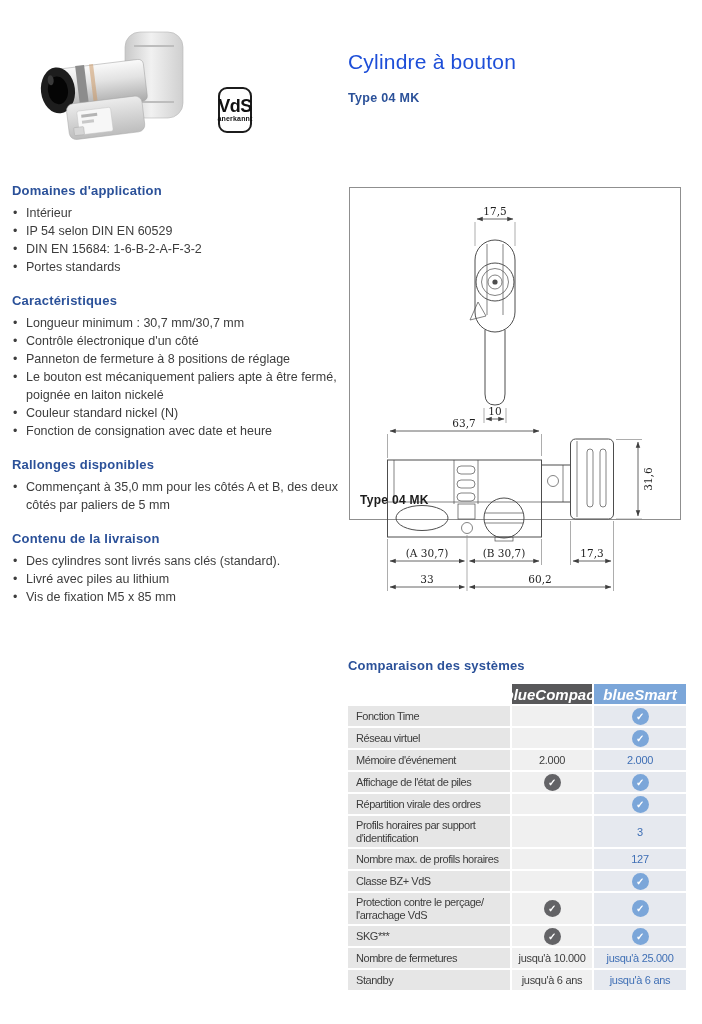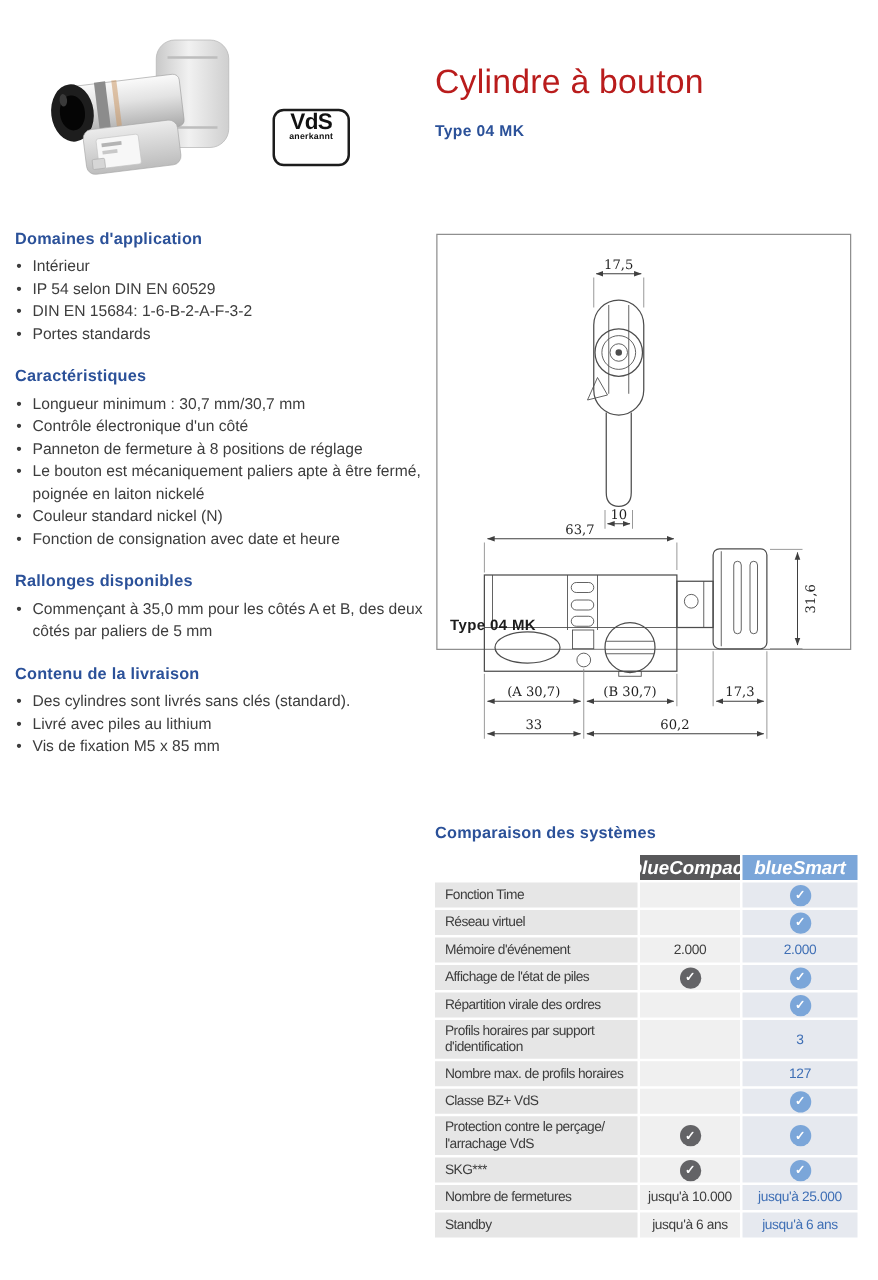--- a/index.html
+++ b/index.html
@@ -6,29 +6,29 @@
   html,body { margin:0; padding:0; }
   body {
     width:702px; height:1024px; position:relative; background:#ffffff;
     font-family:"Liberation Sans", sans-serif; color:#3d3d3d; overflow:hidden;
   }
 
   
   .photo { position:absolute; left:22px; top:16px; width:192px; height:134px; }
 
   
-  .vds { position:absolute; left:218px; top:87px; width:62px; height:46px;
+  .vds { position:absolute; left:218px; top:87px; width:34px; height:46px;
          border:2px solid #1c1c1c; border-radius:9px; background:#fff;
-         display:flex; flex-direction:column; align-items:center; }
+         display:flex; flex-direction:column; align-items:center; justify-content:center; }
   .vds-main { font-size:18px; font-weight:700; letter-spacing:-0.5px; color:#111; line-height:17px; }
   .vds-sub  { font-size:7px; font-weight:700; color:#111; letter-spacing:0.2px; }
 
   
   .title-block { position:absolute; left:348px; top:50px; }
-  .page-title { font-size:27px; font-weight:400; color:#b91c1c; letter-spacing:0.2px; }
+  .page-title { font-size:21px; font-weight:400; color:#1d4ed8; letter-spacing:0.2px; }
   .page-subtitle { margin-top:17px; font-size:12.5px; font-weight:700; color:#2b5199; letter-spacing:0.3px; }
 
   
   .left-col { position:absolute; left:12px; top:183px; width:334px; }
   .section { margin-bottom:17px; }
   .sec-heading { font-size:13px; font-weight:700; color:#2b5199; margin:0 0 6px 0; letter-spacing:0.2px; }
   .section ul { list-style:none; margin:0; padding:0; }
   .section li { position:relative; font-size:12.5px; line-height:18px; padding-left:14px; color:#3d3d3d; }
   .section li::before { content:"•"; position:absolute; left:1px; top:0; color:#3d3d3d; }
 

